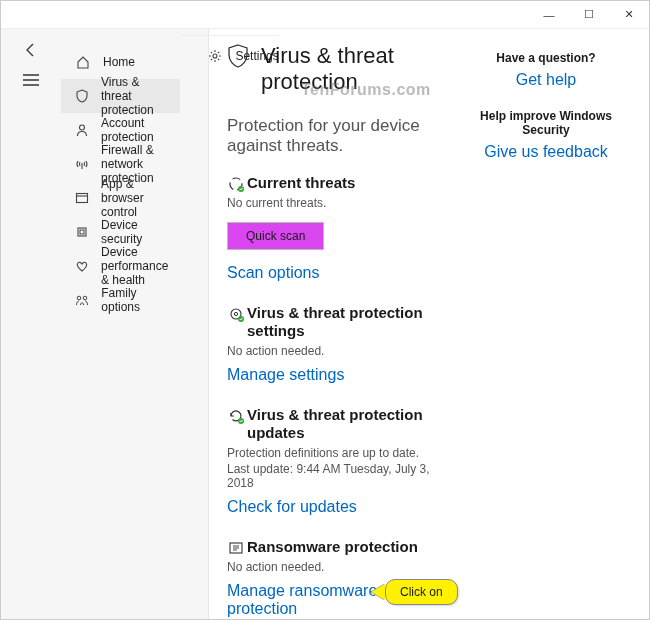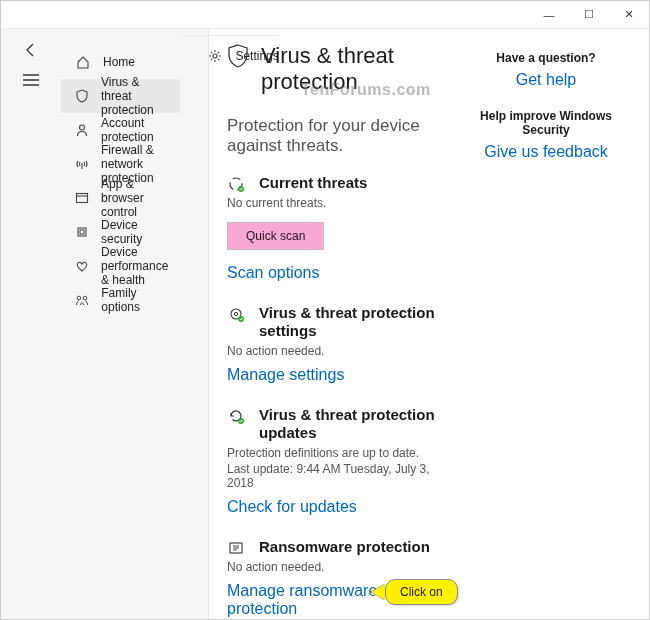--- a/index.html
+++ b/index.html
@@ -96,37 +96,37 @@
     line-height: 1.2;
     margin: 0;
   }
   .subtext {
     color: #555; font-size: 17px; margin: 20px 0 18px 0;
   }
   .section {
     margin-bottom: 22px;
   }
   .sec-head {
-    display:flex; align-items:flex-start; gap: 14px;
+    display:flex; align-items:flex-start; gap: 2px;
     margin-bottom: 4px;
   }
   .sec-title {
     font-size: 15px; font-weight: 600; margin:0;
     line-height: 1.2;
   }
   .sec-icon {
     width: 18px; height: 18px; display:flex; align-items:center; justify-content:center;
     color:#333; position:relative; top:1px;
   }
   .body-text { color:#555; font-size:12px; margin:2px 0; }
   .link { color:#0067c0; font-size:16px; margin:8px 0 0 0; display:block; }
   .link + .link { margin-top: 8px; }
   .btn-grey {
     display:inline-block;
-    background:#f9a8d4;
+    background:#d946ef;
     border:1px solid #bbb;
     padding: 6px 18px;
     font-size: 12px;
     margin: 10px 0 6px 0;
   }
   .aside h4 {
     font-size: 12px; font-weight:600; margin: 0 0 6px 0;
   }
   .aside .link { margin-top: 2px; }
   .aside .block { margin-bottom: 20px; }

